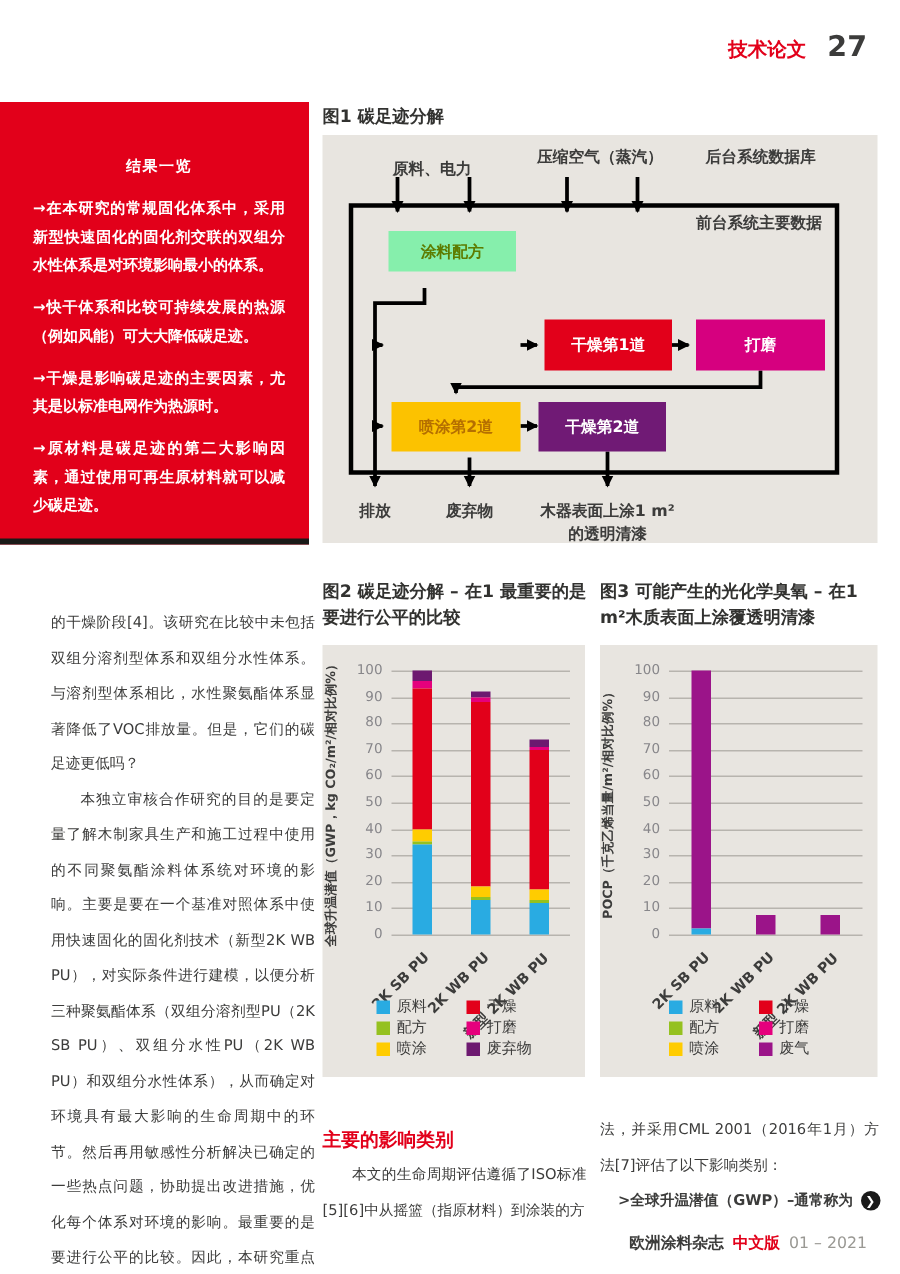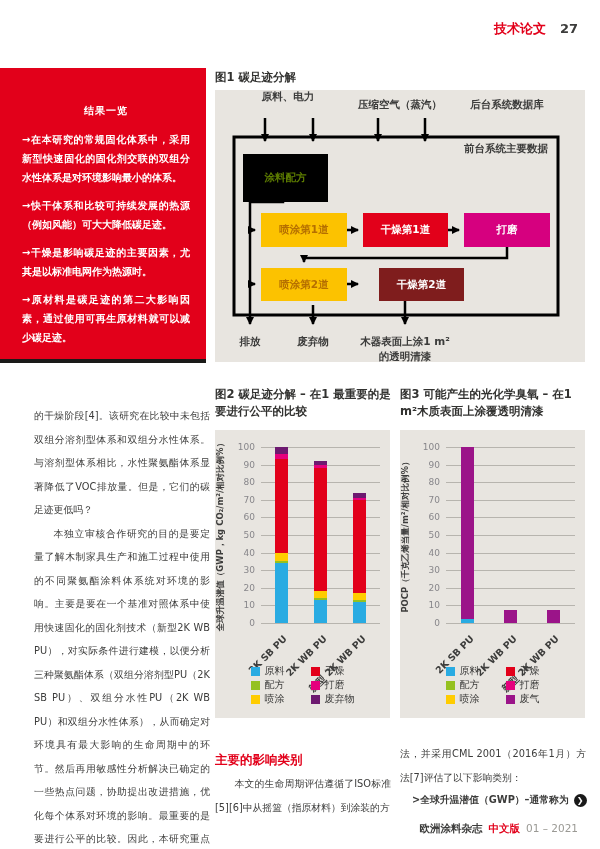--- a/index.html
+++ b/index.html
@@ -1,21 +1,21 @@
 <!DOCTYPE html>
 <html><head>
 <meta charset="utf-8">
 <style>
   html,body{margin:0;padding:0;background:#888;}
   .page{position:relative;width:600px;height:849px;background:#ffffff;overflow:hidden;
         font-family:"DejaVu Sans","Liberation Sans",sans-serif;color:#3c3c3b;}
   
   .hdr{position:absolute;top:20px;right:22px;display:flex;gap:14px;align-items:baseline;}
   .hdr .tag{color:#e2001a;font-weight:bold;font-size:13px;}
-  .hdr .pno{font-weight:bold;font-size:13px;color:#3c3c3b;}
+  .hdr .pno{font-weight:bold;font-size:19px;color:#3c3c3b;}
   
   .redbox{position:absolute;left:0;top:68px;width:206px;height:295px;background:#e2001a;
           border-bottom:4px solid #1a1a18;box-sizing:border-box;padding:36px 16px 0 22px;color:#fff;}
   .redbox h2{margin:0 0 12px 0;text-align:center;font-size:10px;font-weight:bold;letter-spacing:1px;}
   .redbox p{margin:0 0 9px 0;font-size:10px;line-height:19px;text-align:justify;font-weight:bold;}
   
   .fig1-title{position:absolute;left:215px;top:70px;font-size:11.5px;font-weight:bold;color:#323230;}
   .fig1{position:absolute;left:215px;top:90px;width:370px;height:272px;background:#e8e5e0;}
   .fig1 .lbl{position:absolute;font-size:10.5px;font-weight:bold;color:#3c3c3b;text-align:center;}
   .node{position:absolute;display:flex;align-items:center;justify-content:center;
@@ -96,31 +96,30 @@
         <path d="M35,140 H40" marker-end="url(#ah)"></path>
         <path d="M35,194 H40" marker-end="url(#ah)"></path>
         <path d="M132,140 H143" marker-end="url(#ah)"></path>
         <path d="M233,140 H244" marker-end="url(#ah)"></path>
         <path d="M292,157 V168 H89 V172" marker-end="url(#ah)"></path>
         <path d="M132,194 H143" marker-end="url(#ah)"></path>
         <path d="M190,211 V234" marker-end="url(#ah)"></path>
         <path d="M98,215 V234" marker-end="url(#ah)"></path>
       </g>
     </svg>
-    <div class="lbl" style="left:3px;top:0;width:140px">原料、电力</div>
+    <div class="lbl" style="left:3px;top:16px;width:140px">原料、电力</div>
     <div class="lbl" style="left:115px;top:8px;width:140px">压缩空气（蒸汽）</div>
     <div class="lbl" style="left:222px;top:8px;width:140px">后台系统数据库</div>
     <div class="lbl" style="right:37px;top:52px;text-align:right">前台系统主要数据</div>
 
-    <div class="node" style="left:28px;top:64px;width:85px;height:48px;background:#000000;color:#5d7c00">涂料配方</div>
-    <div class="node" style="left:46px;top:123px;width:86px;height:34px;background:#fcc200;color:#b56f00">喷涂第1道</div>
+    <div class="node" style="left:44px;top:64px;width:85px;height:27px;background:#86efac;color:#5d7c00">涂料配方</div>
     <div class="node" style="left:148px;top:123px;width:85px;height:34px;background:#e2001a;color:#ffffff">干燥第1道</div>
     <div class="node" style="left:249px;top:123px;width:86px;height:34px;background:#d6007f;color:#ffffff">打磨</div>
     <div class="node" style="left:46px;top:178px;width:86px;height:33px;background:#fcc200;color:#b56f00">喷涂第2道</div>
-    <div class="node" style="left:164px;top:178px;width:85px;height:33px;background:#7f1d1d;color:#ffffff">干燥第2道</div>
+    <div class="node" style="left:144px;top:178px;width:85px;height:33px;background:#701a75;color:#ffffff">干燥第2道</div>
 
     <div class="outlbl" style="left:0px;top:244px;width:70px">排放</div>
     <div class="outlbl" style="left:58px;top:244px;width:80px">废弃物</div>
     <div class="outlbl" style="left:110px;top:244px;width:160px">木器表面上涂1 m²
 的透明清漆</div>
   </div>
 
   <div class="leftcol">
     <p>的干燥阶段[4]。该研究在比较中未包括双组分溶剂型体系和双组分水性体系。与溶剂型体系相比，水性聚氨酯体系显著降低了VOC排放量。但是，它们的碳足迹更低吗？</p>
     <p class="ind">本独立审核合作研究的目的是要定量了解木制家具生产和施工过程中使用的不同聚氨酯涂料体系统对环境的影响。主要是要在一个基准对照体系中使用快速固化的固化剂技术（新型2K WB PU），对实际条件进行建模，以便分析三种聚氨酯体系（双组分溶剂型PU（2K SB PU）、双组分水性PU（2K WB PU）和双组分水性体系），从而确定对环境具有最大影响的生命周期中的环节。然后再用敏感性分析解决已确定的一些热点问题，协助提出改进措施，优化每个体系对环境的影响。最重要的是要进行公平的比较。因此，本研究重点讨论采用同样施工方法的各个体系：可喷涂的液体涂料和常规固化的涂料。研究结果提供了与水性UV聚氨酯体系的常规比较，将该技术作为基准与传统固化体系进行比较。</p>

